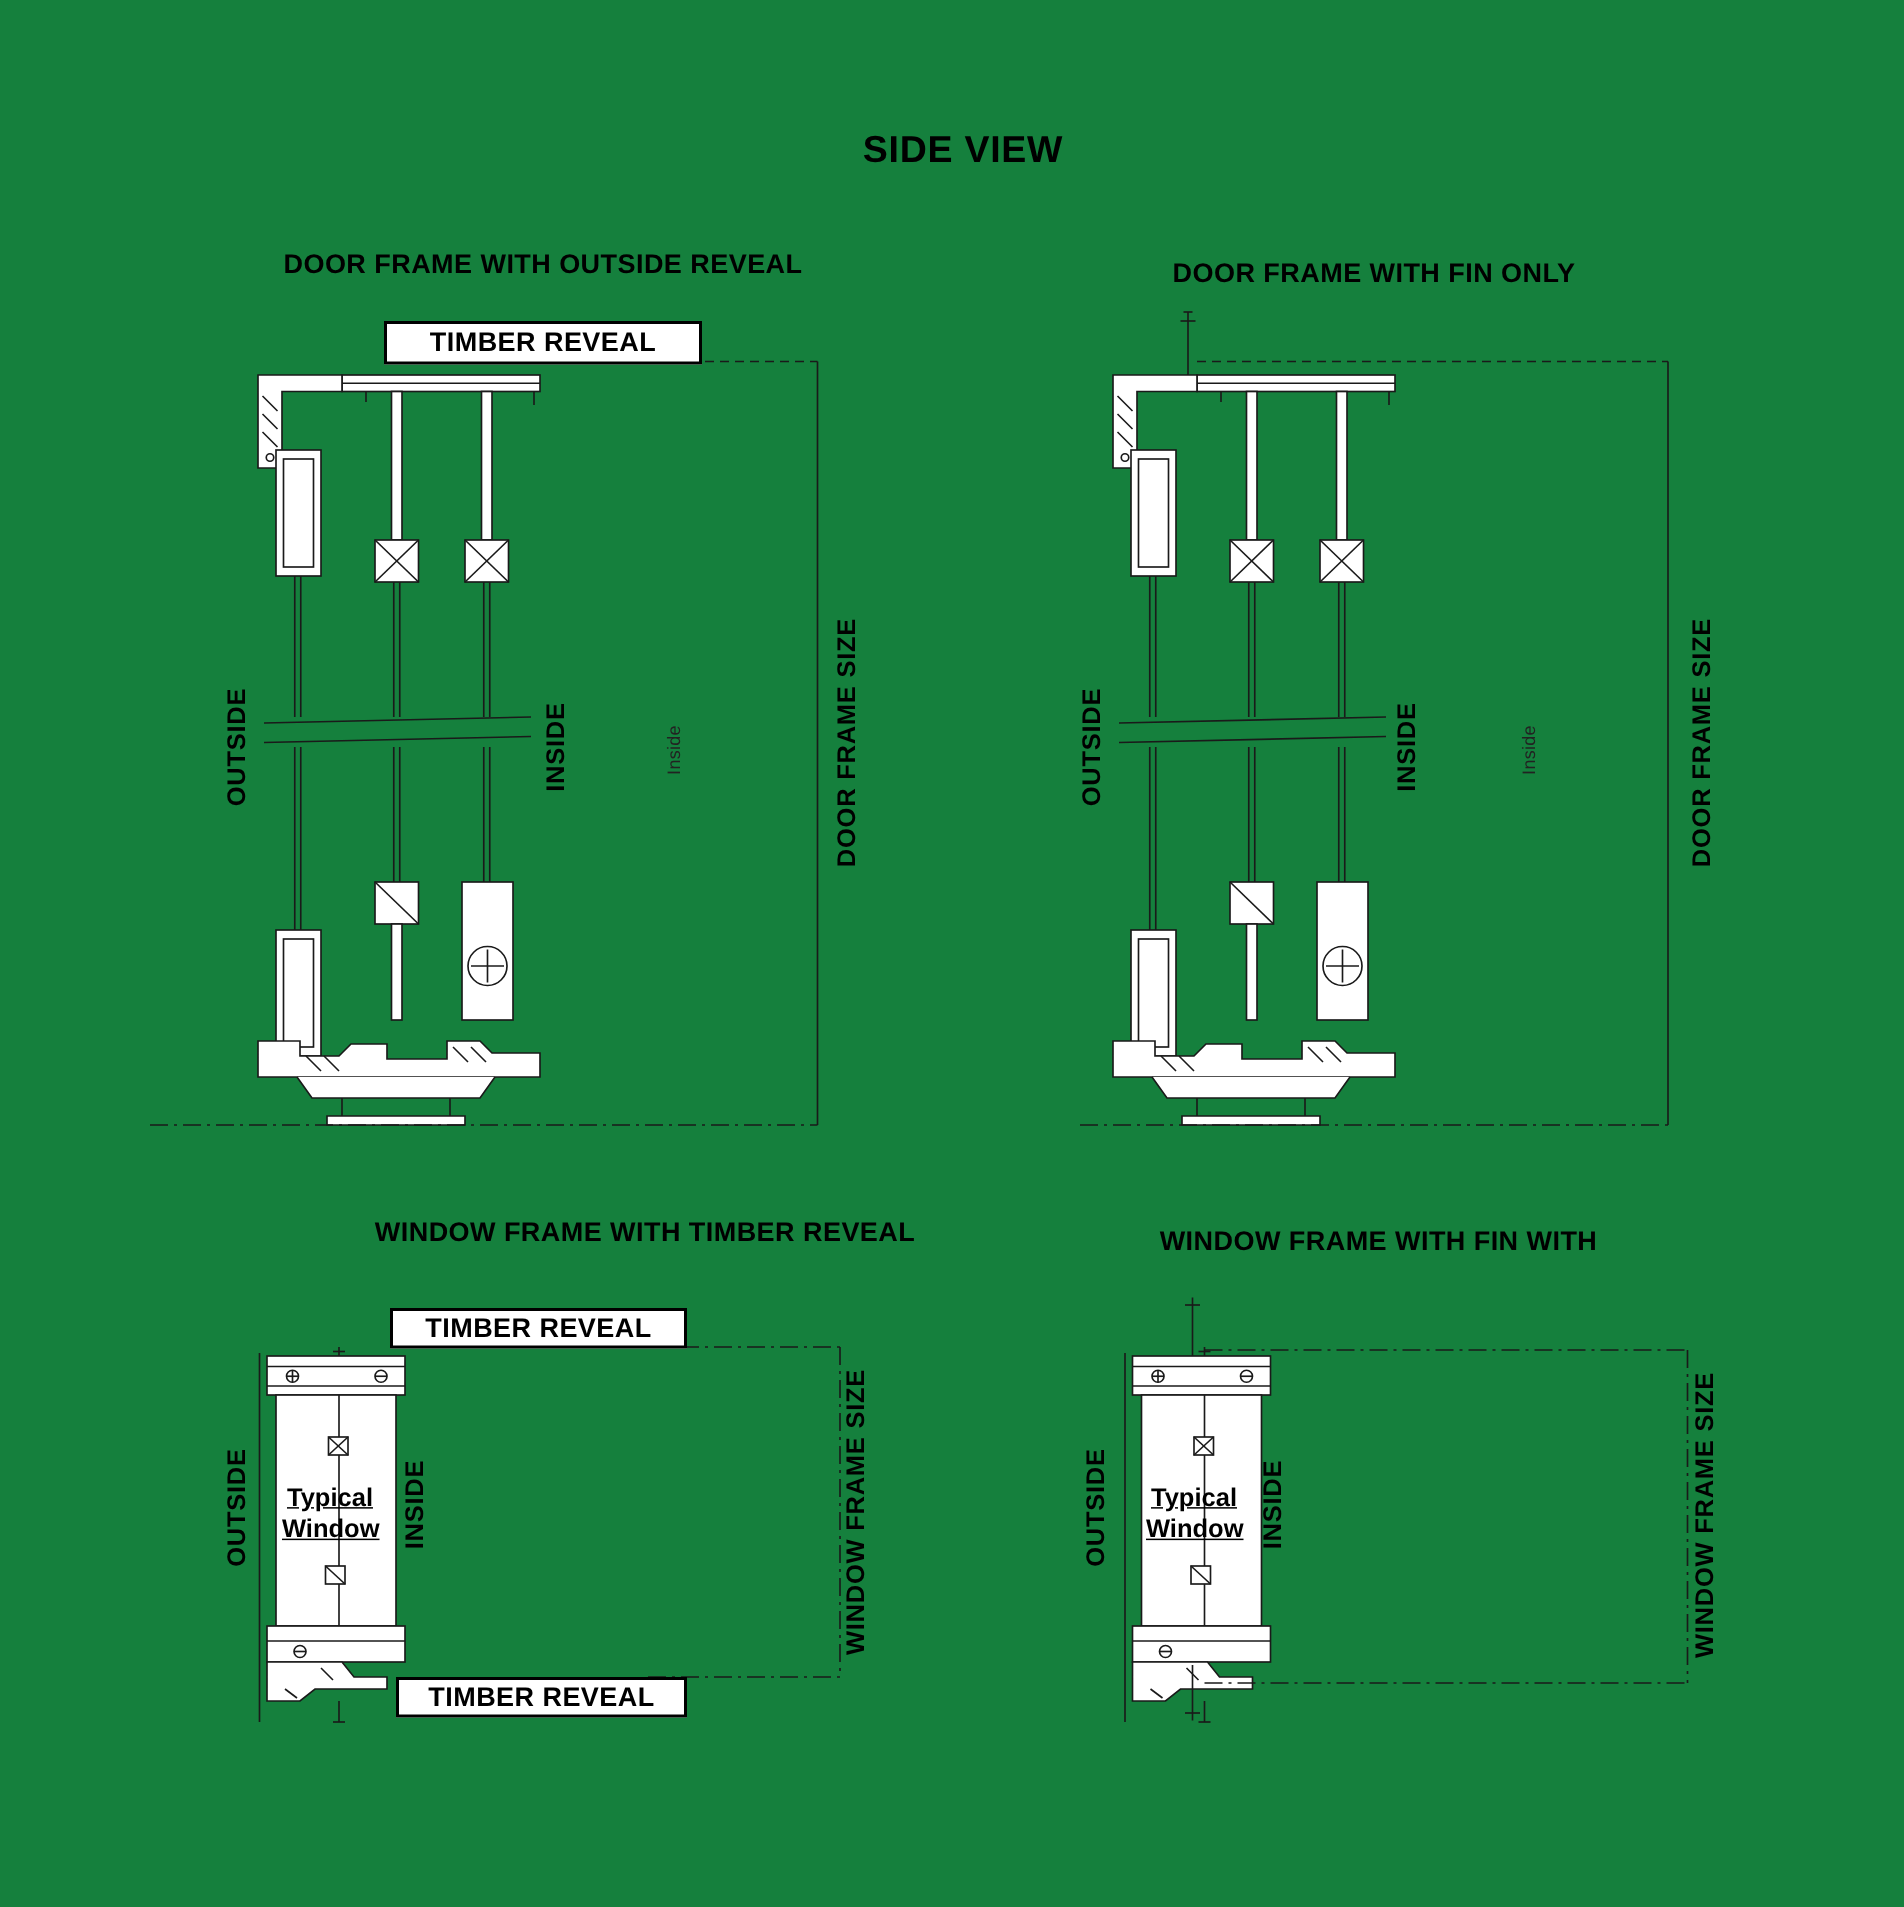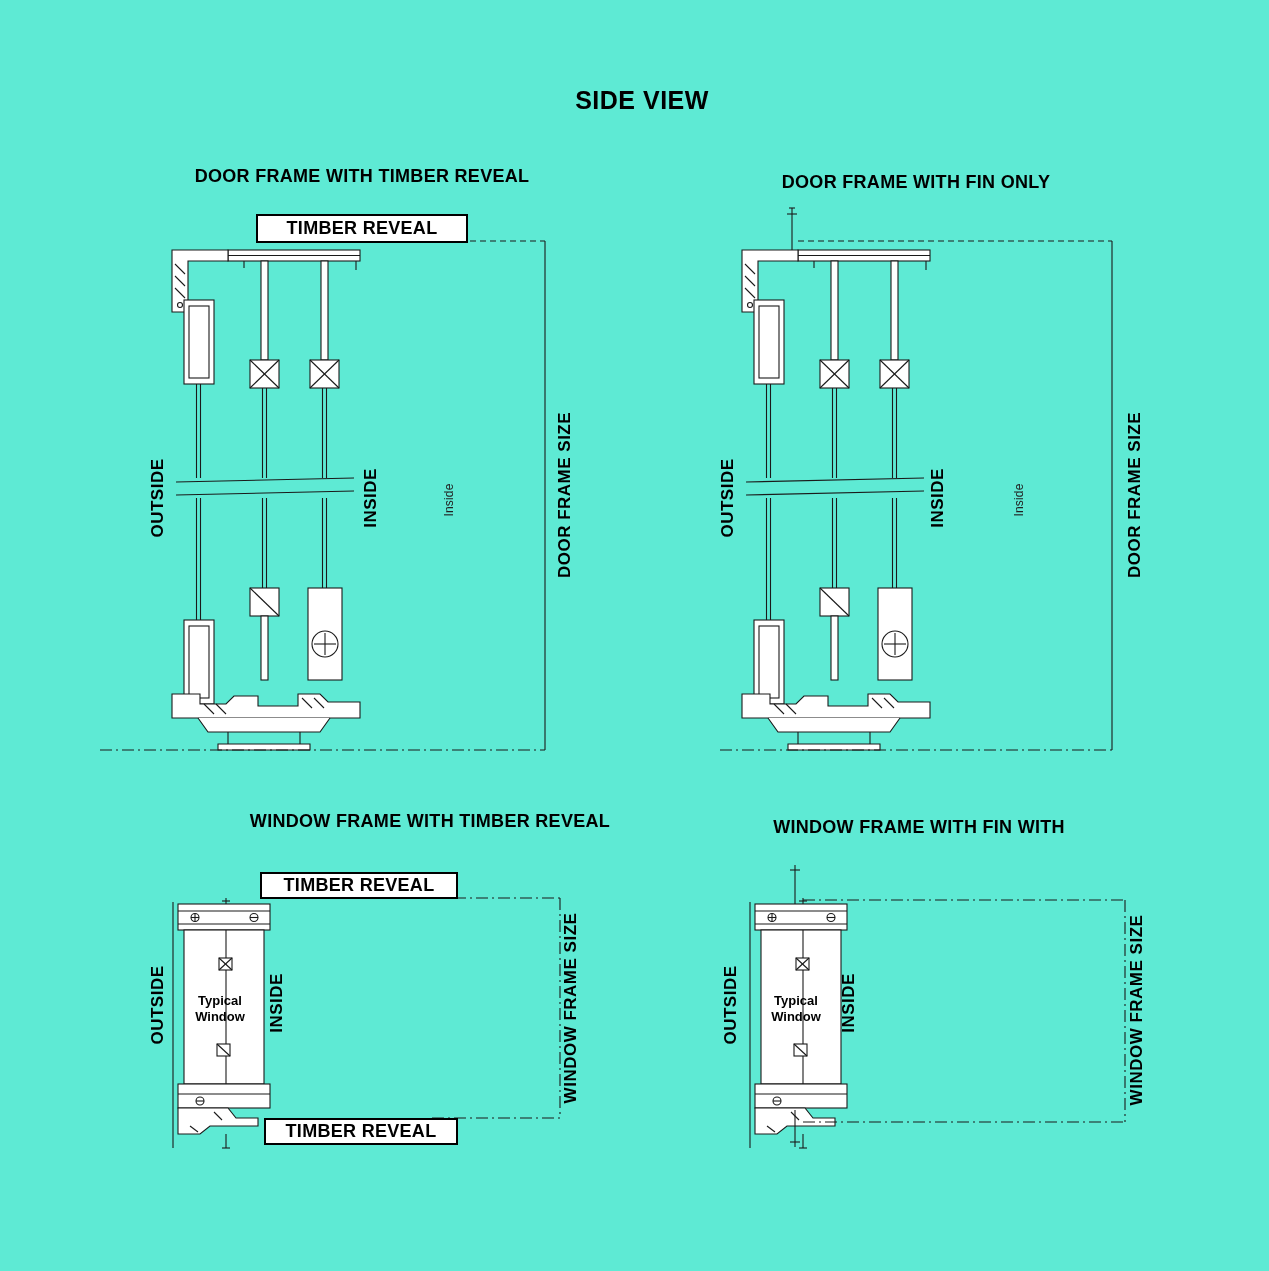--- a/index.html
+++ b/index.html
@@ -1,24 +1,24 @@
 <!DOCTYPE html>
 <html><head>
 <meta charset="utf-8">
 <style>
   * { margin:0; padding:0; box-sizing:border-box; }
   html,body { background:#ffffff; }
   body { font-family:"Liberation Sans", sans-serif; color:#000; }
-  .canvas { position:relative; width:1269px; height:1271px; background:#5eead4; overflow:hidden; }
+  .canvas { position:relative; width:1269px; height:1271px; background:#15803d; overflow:hidden; }
   .main-title { position:absolute; transform:translateX(-50%); font-size:25px; font-weight:bold; letter-spacing:.5px; white-space:nowrap; }
   .panel-title { position:absolute; transform:translateX(-50%); font-size:18px; font-weight:bold; letter-spacing:.3px; white-space:nowrap; }
   .vlabel { position:absolute; transform:translate(-50%,-50%) rotate(-90deg); font-weight:bold; font-size:17px; white-space:nowrap; letter-spacing:.5px; }
   .vlabel.small { font-size:12px; font-weight:400; letter-spacing:.2px; color:#222; }
   .reveal-box { position:absolute; border:2px solid #000; background:#fff; display:flex; align-items:center; justify-content:center; font-weight:bold; font-size:18px; letter-spacing:.3px; white-space:nowrap;margin-left:28px; }
-  .window-label { position:absolute; transform:translate(-50%,-50%); font-size:13px; font-weight:bold; text-align:center; line-height:1.25; width:64px; }
+  .window-label { position:absolute; transform:translate(-50%,-50%); font-size:17px; font-weight:bold; text-align:center; line-height:1.25; width:64px;text-decoration:underline; }
   svg.drawing { position:absolute; overflow:visible; }
 </style>
 </head>
 <body>
 
 <div class="canvas">
 
   <svg width="0" height="0" style="position:absolute" aria-hidden="true">
     <defs>
       <g id="door-section" fill="none" stroke="#1a1a1a" stroke-width="1.1">
@@ -112,21 +112,21 @@
         <line x1="44" y1="214" x2="52" y2="222"></line>
         <line x1="20" y1="228" x2="28" y2="234"></line>
         <line x1="56" y1="236" x2="56" y2="250"></line>
         <line x1="52" y1="250" x2="60" y2="250"></line>
       </g>
     </defs>
   </svg>
 
   <div class="main-title" style="left:642px; top:86px;">SIDE VIEW</div>
 
-  <div class="panel-title" style="left:362px; top:166px;">DOOR FRAME WITH TIMBER REVEAL</div>
+  <div class="panel-title" style="left:362px; top:166px;">DOOR FRAME WITH OUTSIDE REVEAL</div>
   <div class="panel-title" style="left:892px; top:172px;margin-left:24px;">DOOR FRAME WITH FIN ONLY</div>
   <div class="panel-title" style="left:386px; top:811px;margin-left:44px;">WINDOW FRAME WITH TIMBER REVEAL</div>
   <div class="panel-title" style="left:919px; top:817px;">WINDOW FRAME WITH FIN WITH</div>
 
   <svg class="drawing" style="left:100px; top:200px;" width="460" height="565" viewBox="0 0 460 565">
     <use href="#door-section" x="70" y="48"></use>
     <g stroke="#1a1a1a" stroke-width="1.1">
       <line x1="340" y1="41" x2="445" y2="41" stroke-dasharray="6 4"></line>
       <line x1="445" y1="41" x2="445" y2="550"></line>
       <line x1="0" y1="550" x2="445" y2="550" stroke-dasharray="12 4 2 4"></line>

